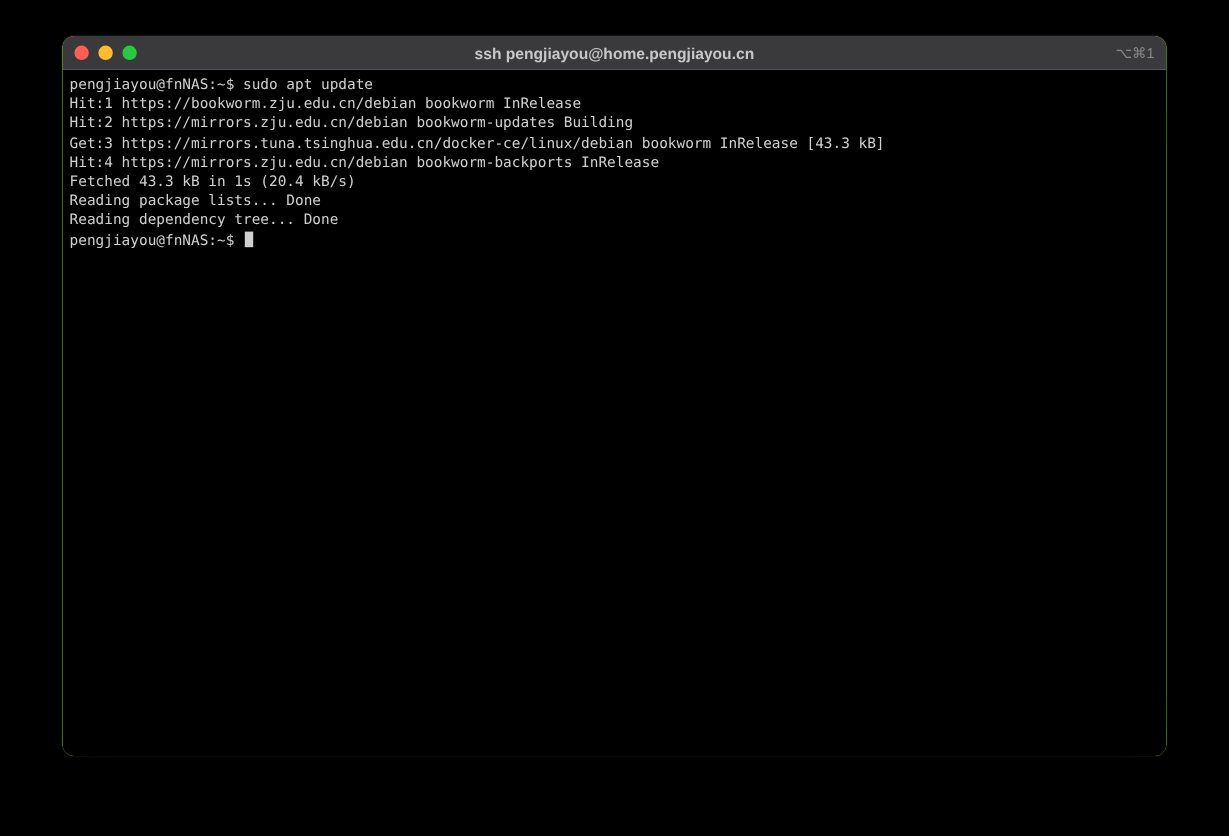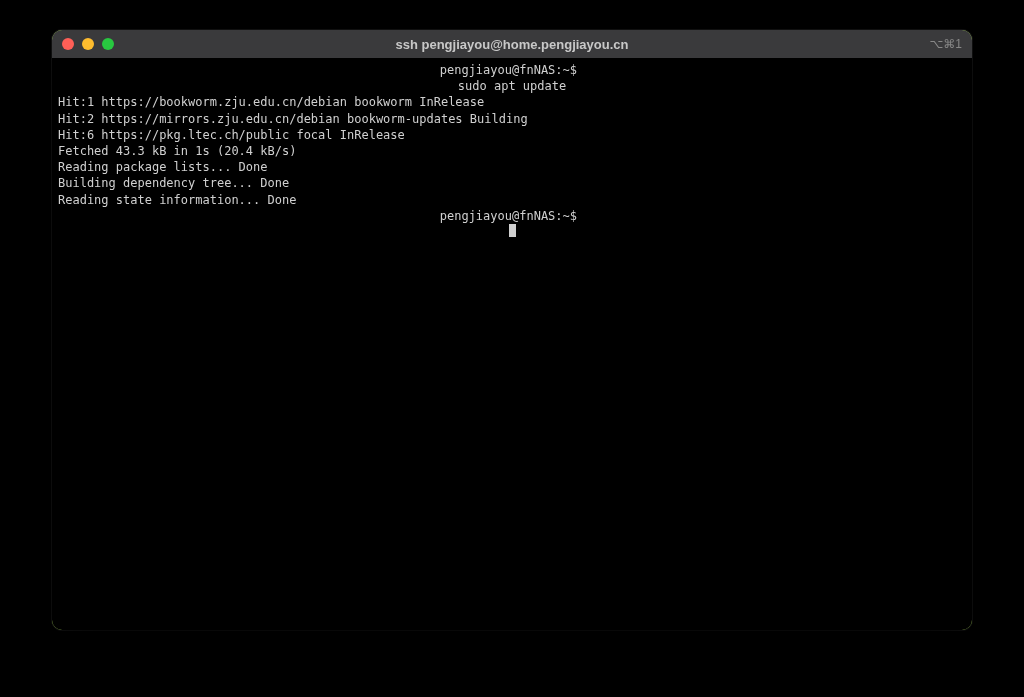--- a/index.html
+++ b/index.html
@@ -72,21 +72,20 @@
       background: #000;
       padding: 4px 6px;
       overflow: auto;
     }
     .line {
       color: #d0d0d0;
       font-size: 12px;
       line-height: 1.35;
       white-space: pre;
       font-family: "SF Mono", Menlo, Monaco, Consolas, monospace;
-      flex-direction: column;
     }
     .prompt-line {
       display: flex;
       align-items: center;
     }
     .cursor {
       display: inline-block;
       width: 7px;
       height: 13px;
       background: #d0d0d0;
@@ -104,20 +103,20 @@
       <div class="traffic-light tl-min"></div>
       <div class="traffic-light tl-max"></div>
     </div>
     <div class="title">ssh pengjiayou@home.pengjiayou.cn</div>
     <div class="titlebar-right">⌥⌘1</div>
   </div>
   <div class="terminal-body">
     <div class="line prompt-line"><span>pengjiayou@fnNAS:~$ </span><span>sudo apt update</span></div>
     <div class="line">Hit:1 https://bookworm.zju.edu.cn/debian bookworm InRelease</div>
     <div class="line">Hit:2 https://mirrors.zju.edu.cn/debian bookworm-updates Building</div>
-    <div class="line">Hit:6 https://pkg.ltec.ch/public focal InRelease</div>
+    <div class="line">Get:3 https://mirrors.tuna.tsinghua.edu.cn/docker-ce/linux/debian bookworm InRelease [43.3 kB]</div>
+    <div class="line">Hit:4 https://mirrors.zju.edu.cn/debian bookworm-backports InRelease</div>
     <div class="line">Fetched 43.3 kB in 1s (20.4 kB/s)</div>
     <div class="line">Reading package lists... Done</div>
-    <div class="line">Building dependency tree... Done</div>
-    <div class="line">Reading state information... Done</div>
+    <div class="line">Reading dependency tree... Done</div>
     <div class="line prompt-line"><span>pengjiayou@fnNAS:~$ </span><span class="cursor"></span></div>
   </div>
 </div>
 
 </body></html>

